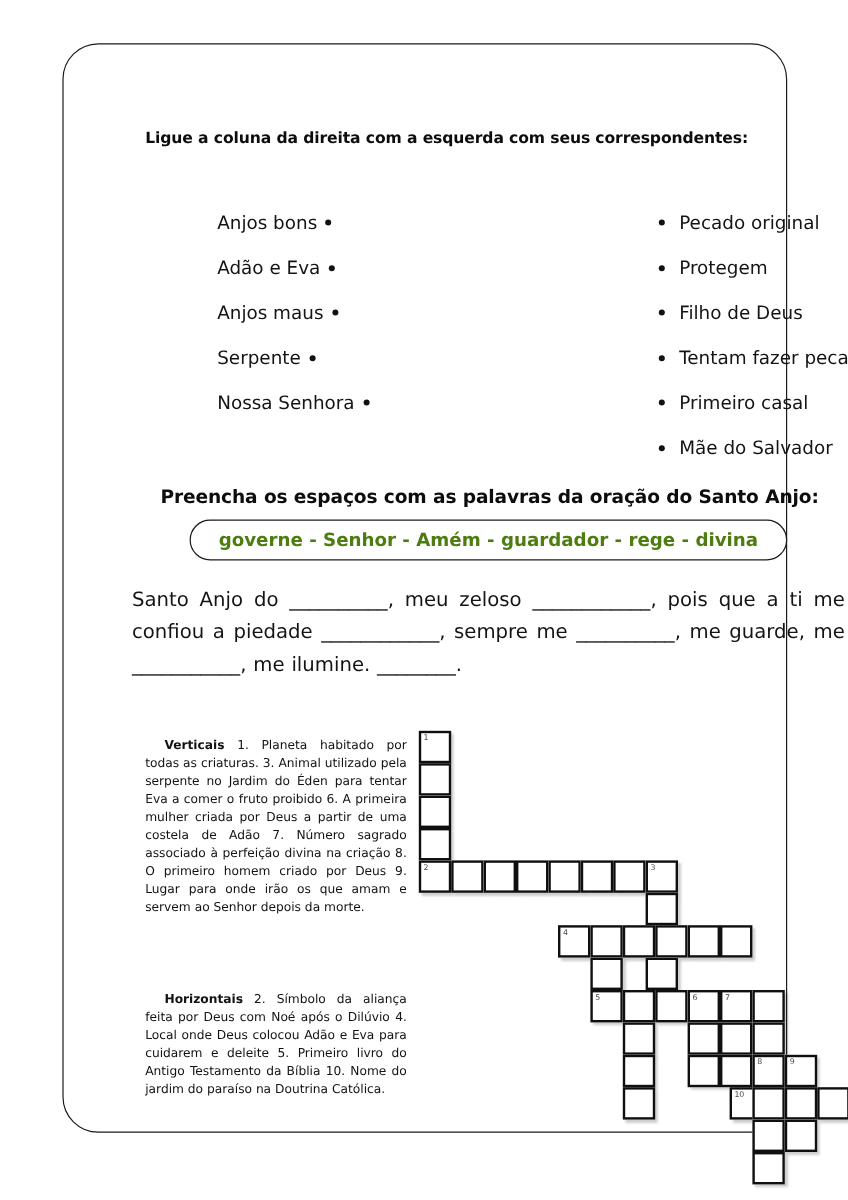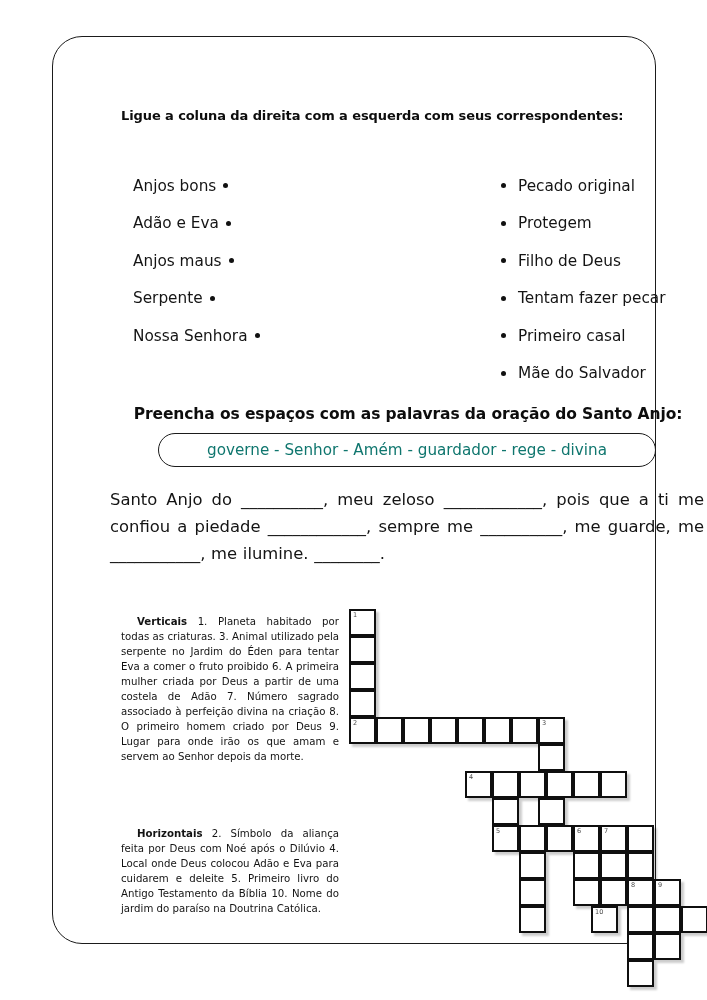--- a/index.html
+++ b/index.html
@@ -72,20 +72,21 @@
   }
   .match-col.left { left: 12px; width: 300px; }
   .match-col.right { left: 380px; width: 260px; }
   .match-row {
     height: 37.5px;
     display: flex;
     align-items: center;
     font-size: 15.3px;
     color: #141414;
     white-space: nowrap;
+    margin-left: 48px;
   }
   .match-col.left .match-row { justify-content: flex-start; }
   .match-col.right .match-row { justify-content: flex-start; }
   .dot {
     width: 5px;
     height: 5px;
     border-radius: 50%;
     background: #111111;
     flex: 0 0 auto;
   }
@@ -99,22 +100,23 @@
     top: 396px;
     width: 498px;
     height: 34px;
     border: 1.5px solid #1b1b1b;
     border-radius: 19px;
     box-sizing: border-box;
     display: flex;
     align-items: center;
     justify-content: center;
     font-size: 15.2px;
-    color: #0f766e;
+    color: #4d7c0f;
     white-space: nowrap;
+    font-weight: bold;
   }
 
   
   .prayer {
     position: absolute;
     left: 57px;
     top: 450px;
     width: 594px;
     font-size: 16.4px;
     line-height: 1.64;
@@ -291,21 +293,21 @@
         <div class="cw-cell" style="left: 170.1px; top: 270px; width: 27px; height: 27px;"></div>
         <div class="cw-cell" style="left: 224.1px; top: 270px; width: 27px; height: 27px;"></div>
         <div class="cw-cell" style="left: 251.1px; top: 270px; width: 27px; height: 27px;"></div>
         <div class="cw-cell" style="left: 278.1px; top: 270px; width: 27px; height: 27px;">
           <span class="cw-num">8</span>
         </div>
         <div class="cw-cell" style="left: 305.1px; top: 270px; width: 27px; height: 27px;">
           <span class="cw-num">9</span>
         </div>
         <div class="cw-cell" style="left: 170.1px; top: 297px; width: 27px; height: 27px;"></div>
-        <div class="cw-cell" style="left: 242px; top: 297px; width: 27px; height: 27px;">
+        <div class="cw-cell" style="left: 259px; top: 297px; width: 27px; height: 27px;">
           <span class="cw-num">10</span>
         </div>
         <div class="cw-cell" style="left: 278.1px; top: 297px; width: 27px; height: 27px;"></div>
         <div class="cw-cell" style="left: 305.1px; top: 297px; width: 27px; height: 27px;"></div>
         <div class="cw-cell" style="left: 332.1px; top: 297px; width: 27px; height: 27px;"></div>
         <div class="cw-cell" style="left: 278.1px; top: 324px; width: 27px; height: 27px;"></div>
         <div class="cw-cell" style="left: 305.1px; top: 324px; width: 27px; height: 27px;"></div>
         <div class="cw-cell" style="left: 278.1px; top: 351px; width: 27px; height: 27px;"></div>
       </div>
 

